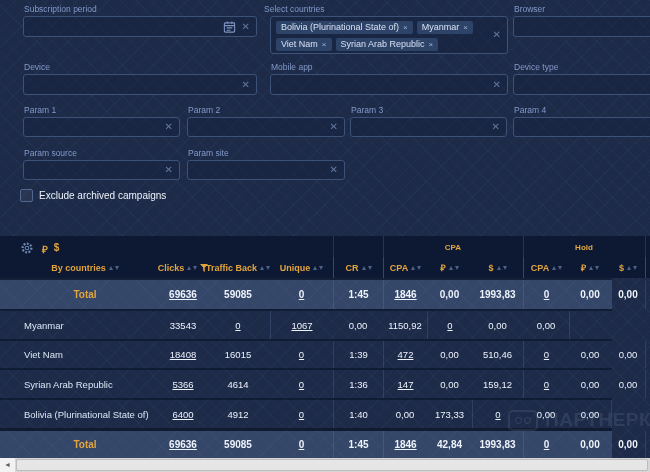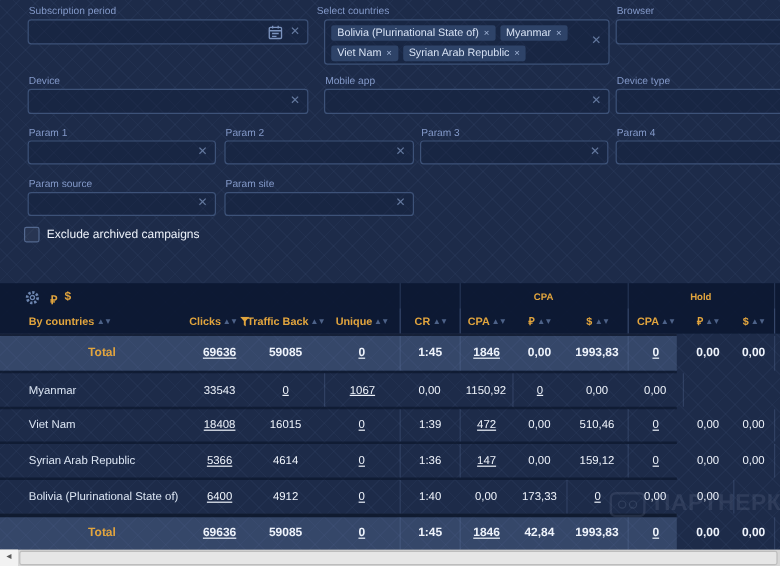--- a/index.html
+++ b/index.html
@@ -24,26 +24,26 @@
   
   .thead{position:absolute;left:0;top:236px;width:650px;height:42px;background:rgba(12,24,50,.92);}
   .hdiv{position:absolute;top:0;bottom:0;width:1px;background:rgba(125,150,200,.22);}
   .gear{position:absolute;left:20px;top:5px;cursor:pointer;}
   .cur{position:absolute;left:42px;top:6px;font-size:10px;font-weight:bold;color:#e2a53e;display:flex;gap:6px;}
   .cur span{cursor:pointer;}
   .grp{position:absolute;top:7px;font-size:8px;font-weight:bold;color:#e2a53e;text-align:center;}
   .cols, .trow{display:grid;grid-template-columns:160px 46px 64px 63px 50px 44px 45px 51px 46px 42px 34px 5px;}
   .cols{position:absolute;left:0;top:21px;width:650px;height:21px;}
   .hc{display:flex;align-items:center;justify-content:center;gap:3px;font-size:9px;font-weight:bold;color:#e2a53e;cursor:pointer;white-space:nowrap;}
-  .hc.first{justify-content:flex-start;padding-left:24px;}
+  .hc.first{justify-content:center;padding-left:10px;}
   .sort{display:inline-flex;gap:2px;align-items:center;}
   .s-up{width:0;height:0;border-left:2.5px solid transparent;border-right:2.5px solid transparent;border-bottom:4px solid #4d6288;}
   .s-dn{width:0;height:0;border-left:2.5px solid transparent;border-right:2.5px solid transparent;border-top:4px solid #4d6288;}
   .tbody{position:absolute;left:0;top:278px;width:650px;}
-  .trow{width:564px;box-sizing:border-box;}
+  .trow{width:612px;box-sizing:border-box;}
   .trow .c{height:100%;display:flex;align-items:center;justify-content:center;font-size:9.5px;color:#eef3fb;white-space:nowrap;box-sizing:border-box;}
   .trow .c.cname{justify-content:flex-start;padding-left:24px;color:#dce6f4;}
   .dv{border-left:1px solid rgba(125,150,200,.20);}
   .datarow{height:30px;border-top:2px solid rgba(9,18,38,.6);}
   .totalrow{background:rgba(118,142,192,.28);}
   .totalrow .c{font-size:10px;font-weight:bold;}
   .total-label{color:#e2a53e !important;font-weight:bold;}
   .totalrow .c.cname{justify-content:center;padding-left:10px;}
   .lnk{text-decoration:underline;text-underline-offset:1px;cursor:pointer;}
   .t-top{height:31px;border-top:2px solid rgba(8,16,34,.7);}

